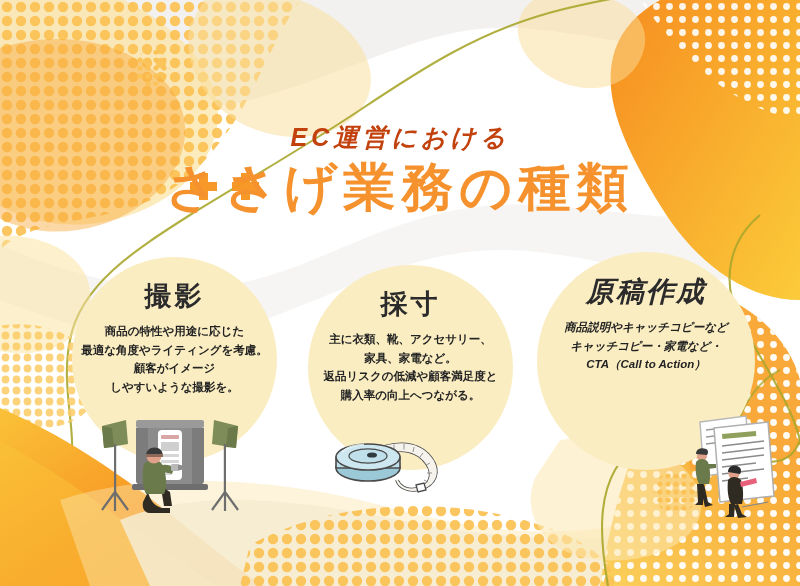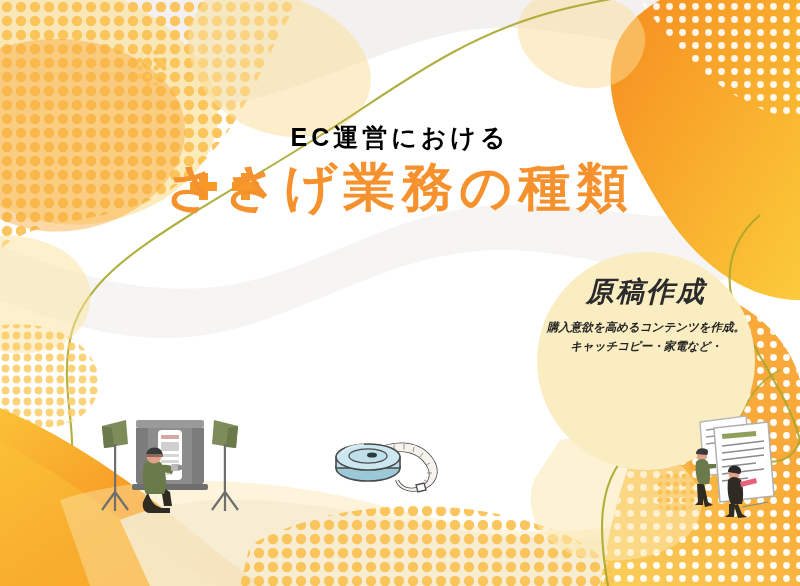--- a/index.html
+++ b/index.html
@@ -17,22 +17,22 @@
   
   .bg{position:absolute;inset:0;overflow:hidden;pointer-events:none;}
   .bg svg{position:absolute;top:0;left:0;width:800px;height:586px;}
 
   
   .title-wrap{
     position:absolute;left:0;right:0;top:124px;
     text-align:center;z-index:20;
   }
   .subtitle{
-    font-size:25px;font-weight:700;color:#000000;
-    letter-spacing:4px;line-height:1.1;margin:0 0 6px 0;
+    font-size:25px;font-weight:700;color:#c2410c;
+    letter-spacing:4px;line-height:1.1;margin:0 0 6px 0;font-style:italic;
   }
   .maintitle{
     font-size:52px;font-weight:700;color:#F5922E;
     letter-spacing:6px;line-height:1.12;margin:0;
   }
 
   
   .cards{position:absolute;left:0;top:248px;width:800px;height:215px;z-index:20;}
   .card{
     position:absolute;
@@ -224,27 +224,46 @@
     </svg>
   </div>
 
   <div class="title-wrap">
     <p class="subtitle">EC運営における</p>
     <h1 class="maintitle">ささげ業務の種類</h1>
   </div>
 
   <div class="cards">
 
-
+    <div class="card c1">
+      <div class="card-title">撮影</div>
+      <div class="card-body">
+        <span class="ln">商品の特性や用途に応じた</span>
+        <span class="ln">最適な角度やライティングを考慮。</span>
+        <span class="ln">顧客がイメージ</span>
+        <span class="ln">しやすいような撮影を。</span>
+      </div>
+    </div>
+
+    <div class="card c2">
+      <div class="card-title">採寸</div>
+      <div class="card-body">
+        <span class="ln">主に衣類、靴、アクセサリー、</span>
+        <span class="ln">家具、家電など。</span>
+        <span class="ln">返品リスクの低減や顧客満足度と</span>
+        <span class="ln">購入率の向上へつながる。</span>
+      </div>
+    </div>
 
     <div class="card c3">
       <div class="card-title">原稿作成</div>
       <div class="card-body">
-        <span class="ln">購入意欲を高めるコンテンツを作成。</span>
+        <span class="ln">商品説明やキャッチコピーなど</span>
         <span class="ln">キャッチコピー・家電など・</span>
+        <span class="ln">CTA（Call to Action）</span>
       </div>
     </div>
   </div>
 
   <div class="illus photo">
     <svg viewBox="0 0 156 108" xmlns="http://www.w3.org/2000/svg">
 
       <g>
         <path d="M10,12 L34,6 L36,30 L12,34 Z" fill="#7E8C5A"></path>
         <path d="M10,12 L20,14 L22,33 L12,34 Z" fill="#6B7A4B"></path>

